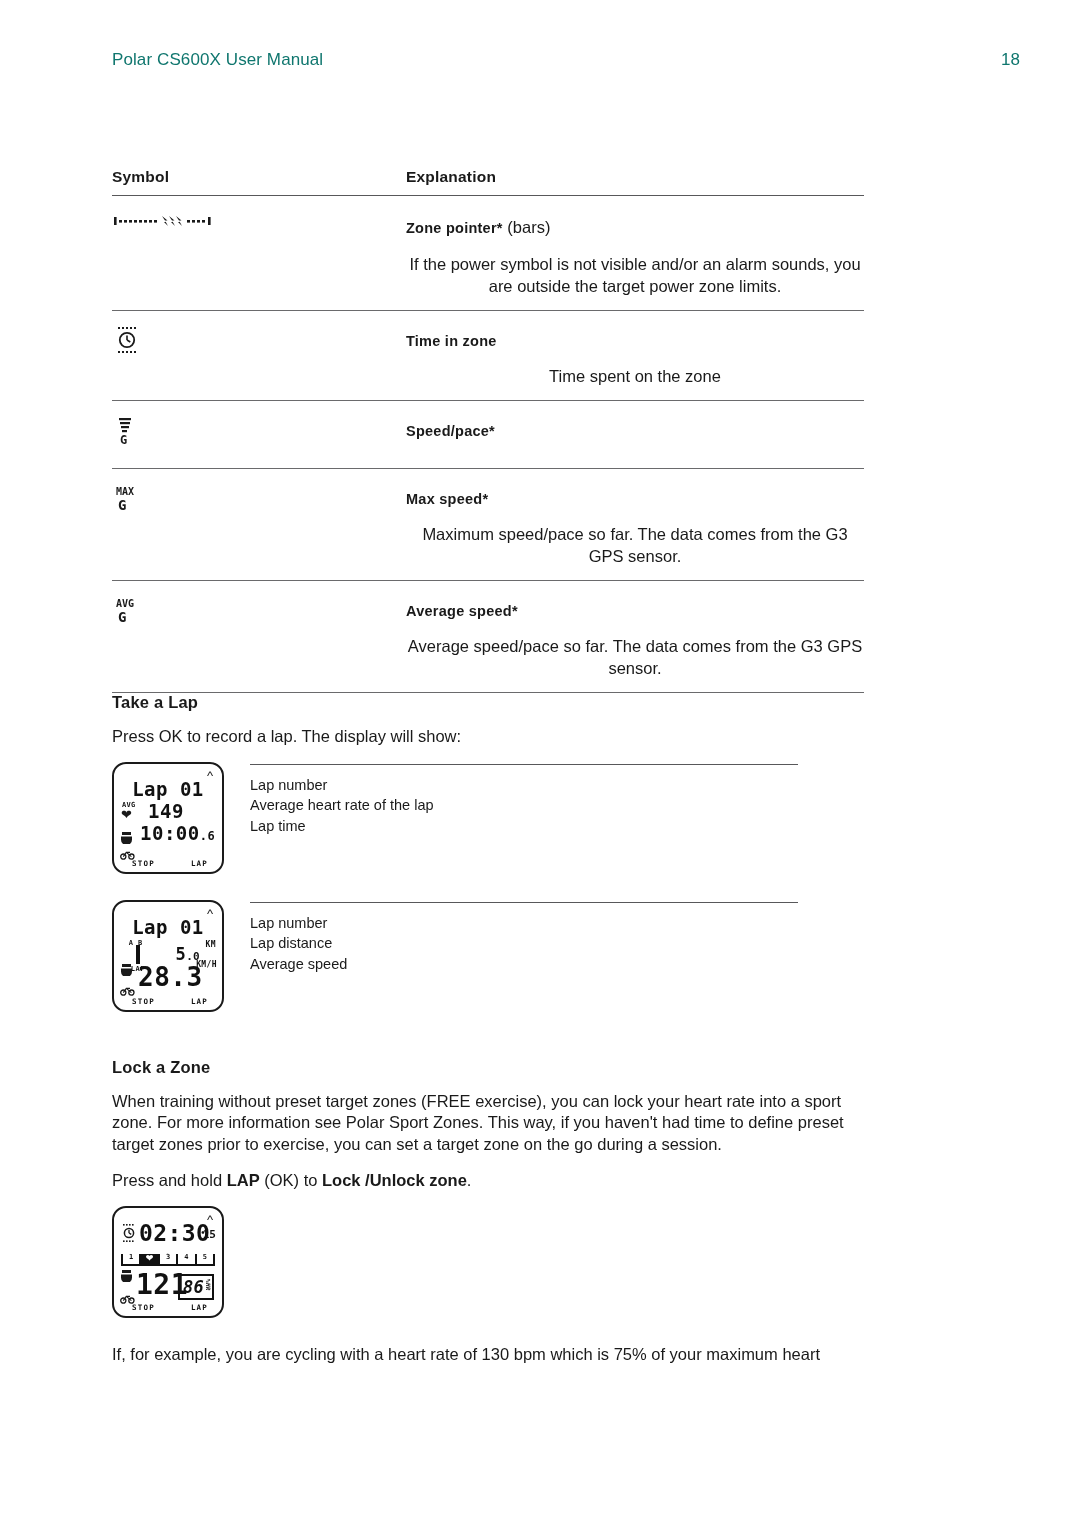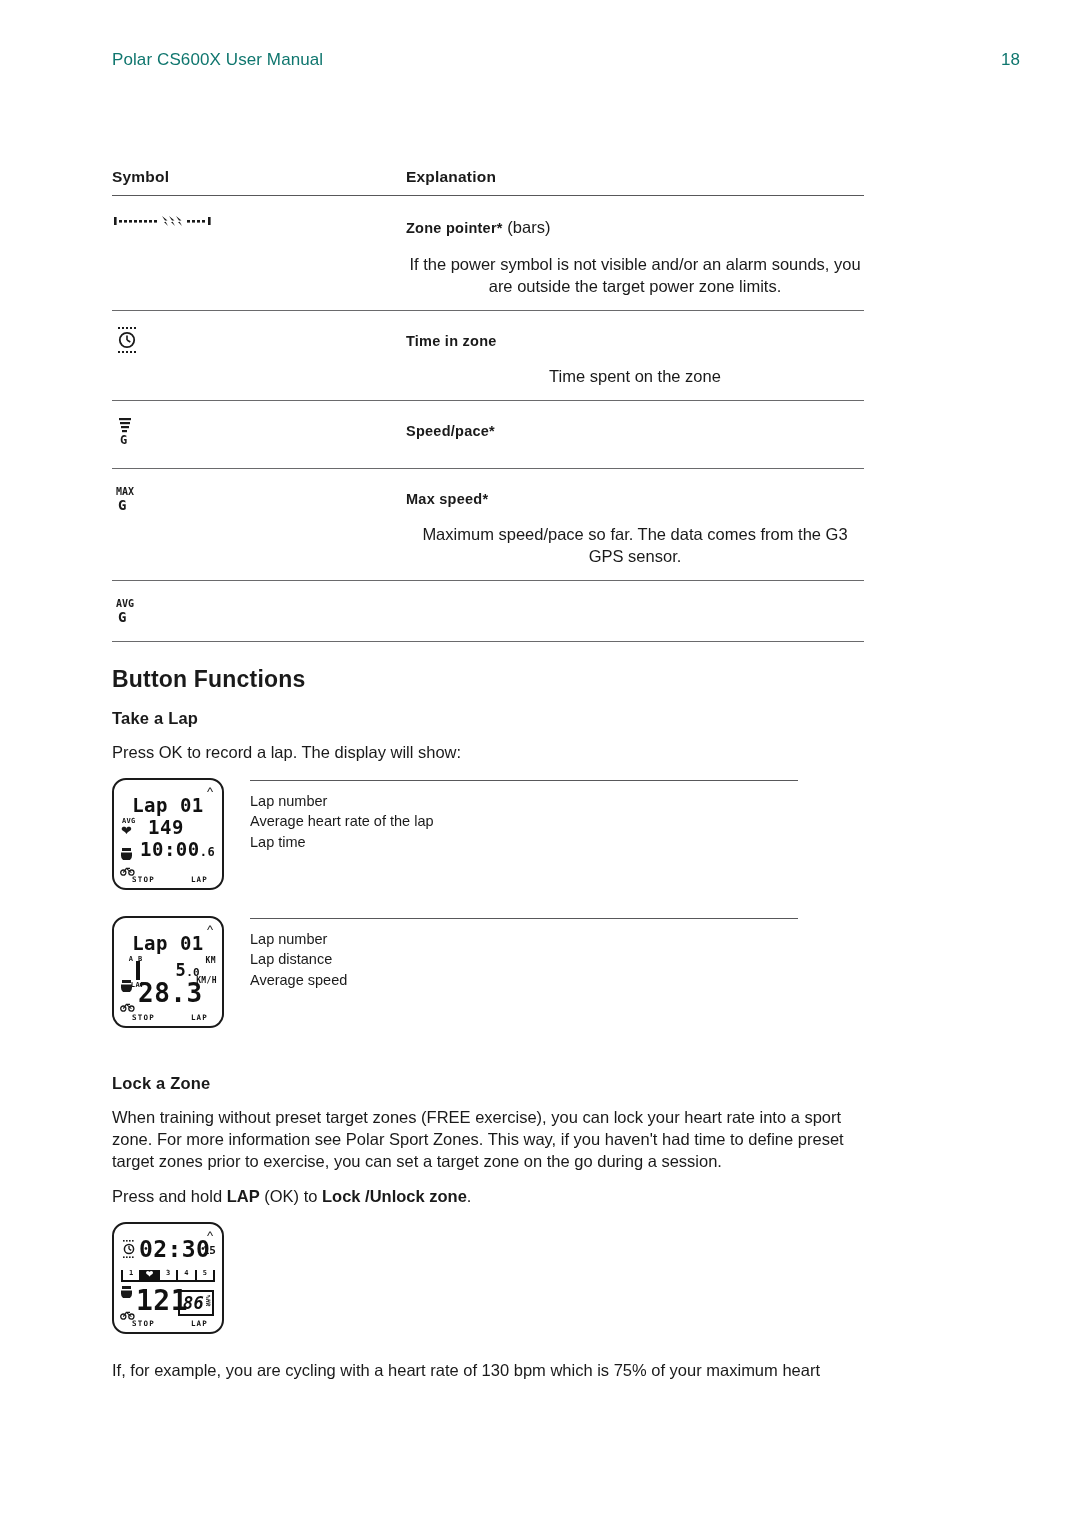--- a/index.html
+++ b/index.html
@@ -481,26 +481,29 @@
 
       <div class="sym-row">
         <div class="cell-sym">
           <div class="icon-avgg">
             <svg width="28" height="28" viewBox="0 0 28 28" xmlns="http://www.w3.org/2000/svg">
               <text x="0" y="10" font-family="DejaVu Sans Mono, monospace" font-size="10" font-weight="bold" fill="#1a1a1a">AVG</text>
               <text x="2" y="25" font-family="DejaVu Sans Mono, monospace" font-size="14" font-weight="bold" fill="#1a1a1a">G</text>
             </svg>
           </div>
         </div>
+        <div class="cell-exp">
+          <p class="exp-title"><span>Average speed</span><span class="star">*</span></p>
+          <p class="exp-body">Average speed/pace so far. The data comes from the G3 GPS sensor.</p>
+        </div>
       </div>
       <div class="rule thin"></div>
     </div>
 
 
-    <h2 class="h-main">Button Functions</h2>
 
     <h3 class="h-sub">Take a Lap</h3>
     <p class="body-p">Press OK to record a lap. The display will show:</p>
 
     <div class="lcd-block">
       <div class="watch">
         <div class="caret">^</div>
         <div class="w1-top lcd-seg">Lap 01</div>
         <div class="w1-avg lcd-seg">AVG</div>
         <div class="w1-heart">❤</div>

